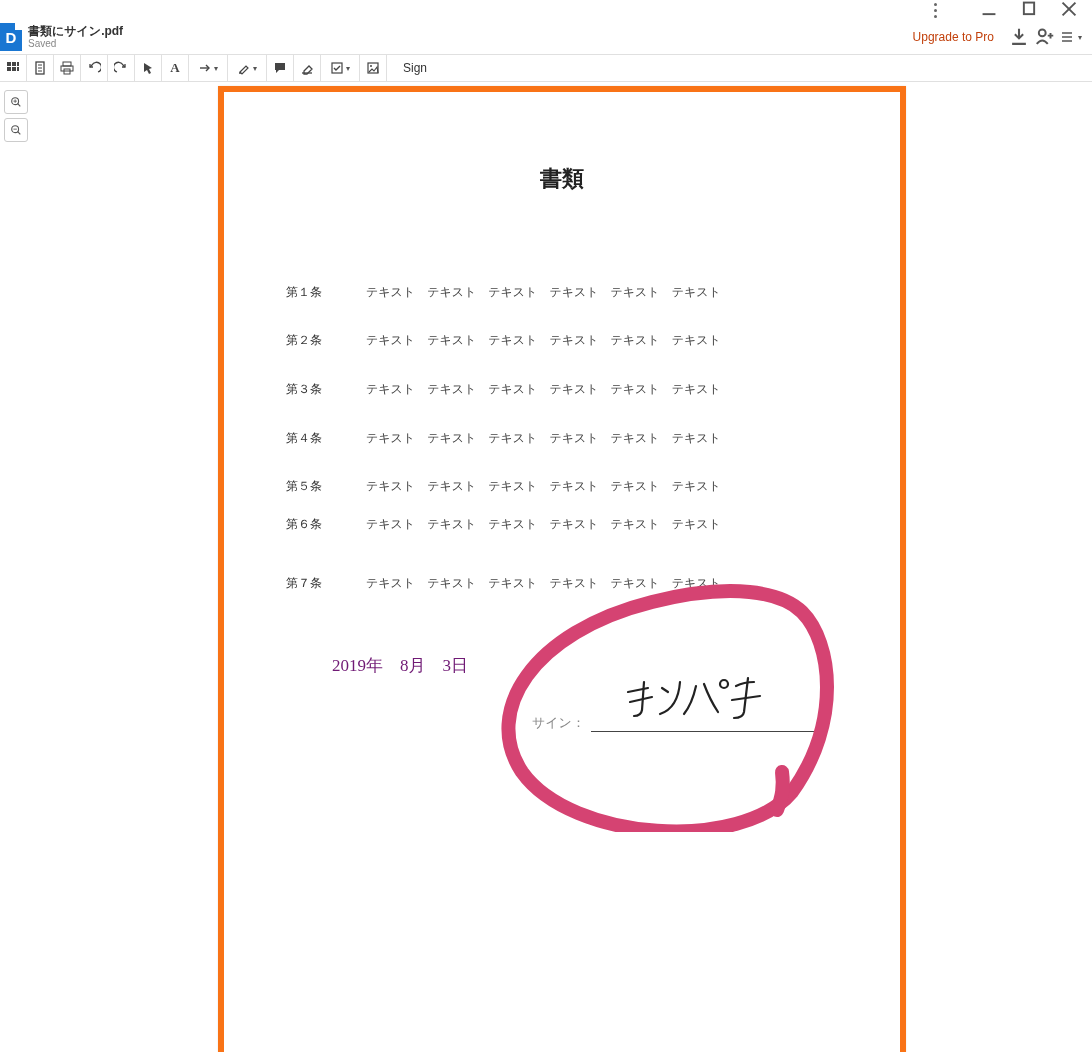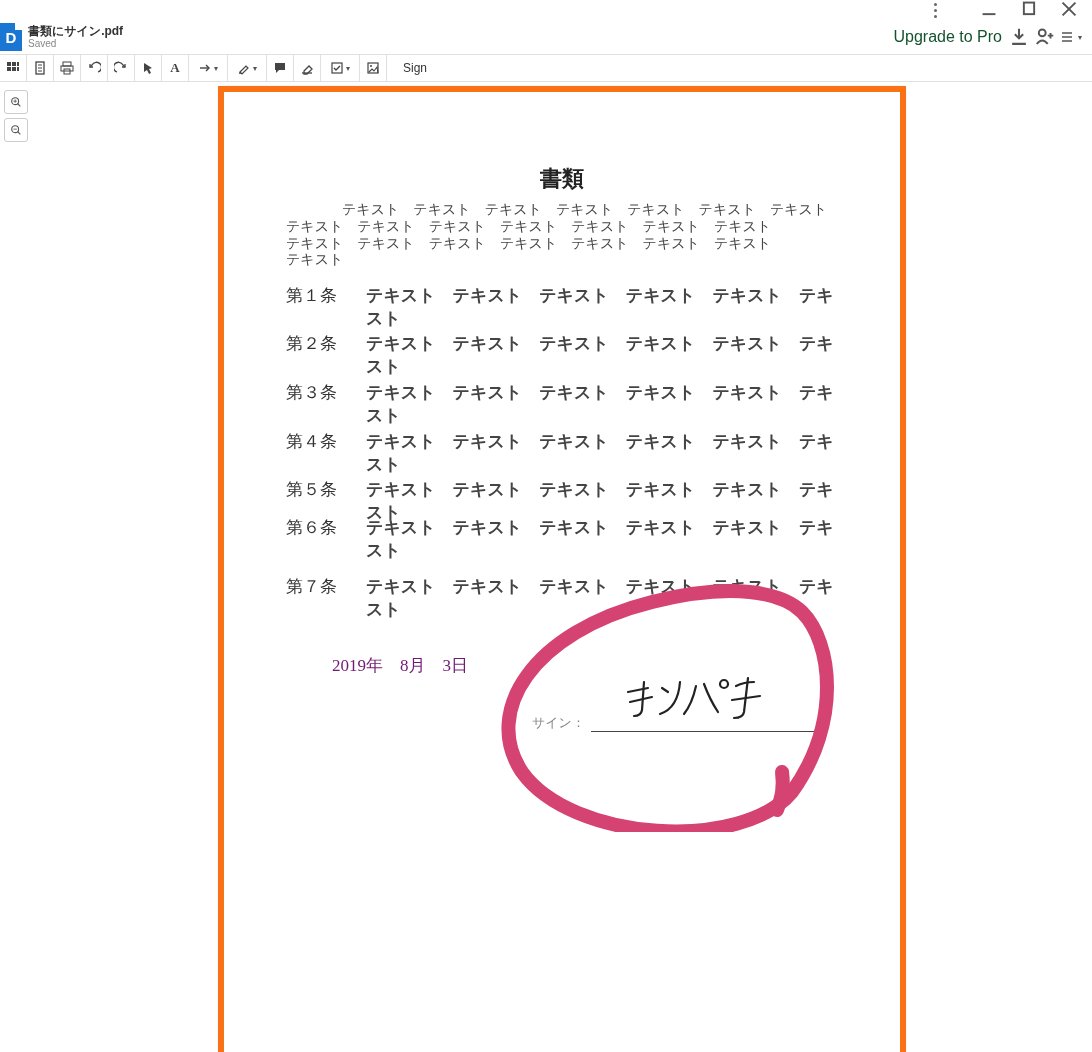--- a/index.html
+++ b/index.html
@@ -85,23 +85,23 @@
     font-weight: bold;
   }
   .title-text .saved {
     font-size: 10px;
     color: #888;
   }
   .title-spacer {
     flex: 1;
   }
   .upgrade {
-    color: #14532d;
-    font-size: 16px;
-    margin-right: 4px;
+    color: #c2410c;
+    font-size: 12px;
+    margin-right: 12px;
   }
   .title-right-icon {
     width: 22px;
     height: 22px;
     display: inline-flex;
     align-items: center;
     justify-content: center;
     color: #555;
     margin: 0 2px;
   }
@@ -202,32 +202,31 @@
     font-size: 14px;
     line-height: 1.2;
     color: #444;
     word-break: keep-all;
   }
 
   .article {
     position: absolute;
     left: 62px;
     right: 62px;
-    font-size: 17px;
+    font-size: 12px;
     color: #444;
     display: flex;
     gap: 20px;
   }
   .article .label {
     width: 60px;
     color: #333;
   }
   .article .body {
     flex: 1;
-    font-weight: bold;
   }
 
   .date-line {
     position: absolute;
     font-size: 17px;
     color: #701a75;
   }
   .sign-line {
     position: absolute;
     font-size: 13px;
@@ -407,23 +406,20 @@
           <line x1="9" y1="9" x2="12" y2="12" stroke="#555" stroke-width="1.3"></line>
           <line x1="4" y1="6" x2="8" y2="6" stroke="#555"></line>
         </svg>
     </div>
   </div>
 
   <div class="page-area">
     <div class="page">
       <div class="doc-title">書類</div>
 
-      <div class="intro">
-        <span>　　　　</span><span>テキスト　テキスト　テキスト　テキスト　テキスト　テキスト　テキスト　テキスト　テキスト　テキスト　テキスト　テキスト　テキスト　テキスト　テキスト　テキスト　テキスト　テキスト　テキスト　テキスト　テキスト　テキスト</span>
-      </div>
 
       <div class="article" style="top:192px">
         <span class="label">第１条</span>
         <span class="body">テキスト　テキスト　テキスト　テキスト　テキスト　テキスト</span>
       </div>
       <div class="article" style="top:240px">
         <span class="label">第２条</span>
         <span class="body">テキスト　テキスト　テキスト　テキスト　テキスト　テキスト</span>
       </div>
       <div class="article" style="top:289px">

